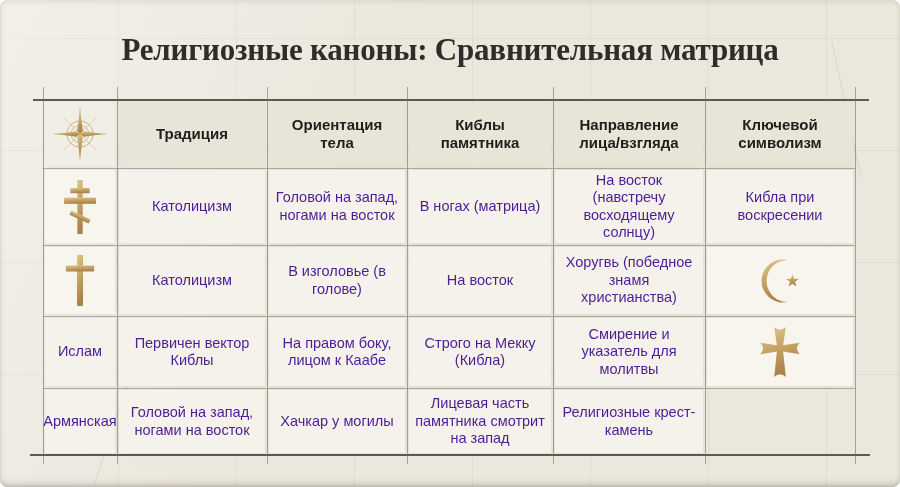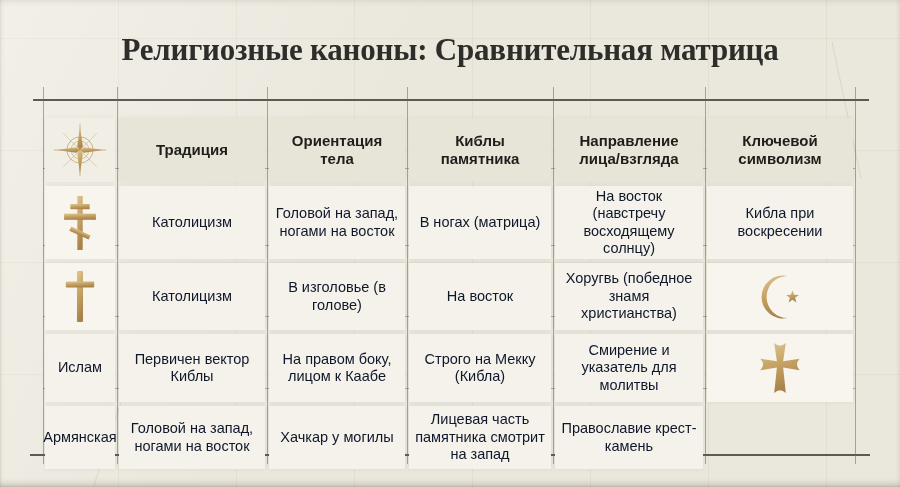--- a/index.html
+++ b/index.html
@@ -5,44 +5,45 @@
   html,body{margin:0;padding:0;}
   body{width:900px;height:487px;font-family:"Liberation Sans",sans-serif;}
   .page{
     position:relative;width:900px;height:487px;overflow:hidden;
     background-color:#eae7dc;
     background-image:
       linear-gradient(115deg, rgba(255,255,255,.35) 0%, rgba(255,255,255,0) 40%),
       repeating-linear-gradient(0deg, rgba(150,140,118,.10) 0px, rgba(150,140,118,.10) 1px, transparent 1px, transparent 112px),
       repeating-linear-gradient(90deg, rgba(150,140,118,.10) 0px, rgba(150,140,118,.10) 1px, transparent 1px, transparent 118px);
     box-shadow: inset 0 -5px 9px -5px rgba(60,54,42,.45), inset 0 4px 8px -6px rgba(60,54,42,.25);
+    border-radius: 7px;
   }
   .vein{position:absolute;background:rgba(120,110,92,.14);pointer-events:none;}
   .vein1{width:1px;height:160px;left:118px;top:330px;transform:rotate(18deg);}
   .vein2{width:1px;height:140px;left:846px;top:40px;transform:rotate(-12deg);}
   .title{
     position:absolute;left:0;top:32px;width:900px;text-align:center;
     font-family:"Liberation Serif",serif;font-weight:700;font-size:31px;
     color:#2e2d2a;letter-spacing:-0.2px;
   }
   
   .hline,.vline{position:absolute;pointer-events:none;}
   .hline{height:1.5px;background:#5d5a53;}
   .hline.inner{height:1px;background:rgba(110,104,93,.48);}
   .vline{width:1px;background:rgba(110,104,93,.55);top:87px;height:377px;}
   
   .table{
-    position:absolute;left:43px;top:116px;width:812px;height:323px;
+    position:absolute;left:43px;top:100px;width:812px;height:323px;
     display:grid;
     grid-template-columns:74px 150px 140px 146px 152px 150px;
     grid-template-rows:68px 77px 71px 72px 67px;
   }
   .cell{
     margin:2px;display:flex;align-items:center;justify-content:center;
-    text-align:center;background:#f4f2ea;color:#0f172a;
+    text-align:center;background:#f4f2ea;color:#4c1d95;
     font-size:14.5px;line-height:1.2;padding:2px 5px;box-sizing:border-box;
     box-shadow:0 0 4px rgba(120,110,90,.10);
   }
   .cell.header{background:#e7e4d8;font-weight:700;font-size:15px;color:#1f1e1b;}
   .cell.iconcol{background:#f7f5ee;}
   .cell.corner{background:#f1efe5;}
   svg{display:block;}
 </style>
 </head>
 <body>
@@ -139,16 +140,16 @@
 
     <div class="cell iconcol">
       <svg viewBox="0 0 44 56" width="40" height="50">
         <path d="M15.5 0 Q22 6 28.5 0 L25.5 20.5 L44 17.5 Q38 24 44 30.5 L25.5 27.5 L28.5 56 Q22 50 15.5 56 L18.5 27.5 L0 30.5 Q6 24 0 17.5 L18.5 20.5 Z" fill="url(#goldGrad)"></path>
       </svg>
     </div>
     <div class="cell">Армянская</div>
     <div class="cell">Головой на запад, ногами на восток</div>
     <div class="cell">Хачкар у могилы</div>
     <div class="cell">Лицевая часть памятника смотрит на запад</div>
-    <div class="cell">Православие крест-камень</div>
+    <div class="cell">Религиозные крест-камень</div>
 
   </div>
 </div>
 
 </body></html>

